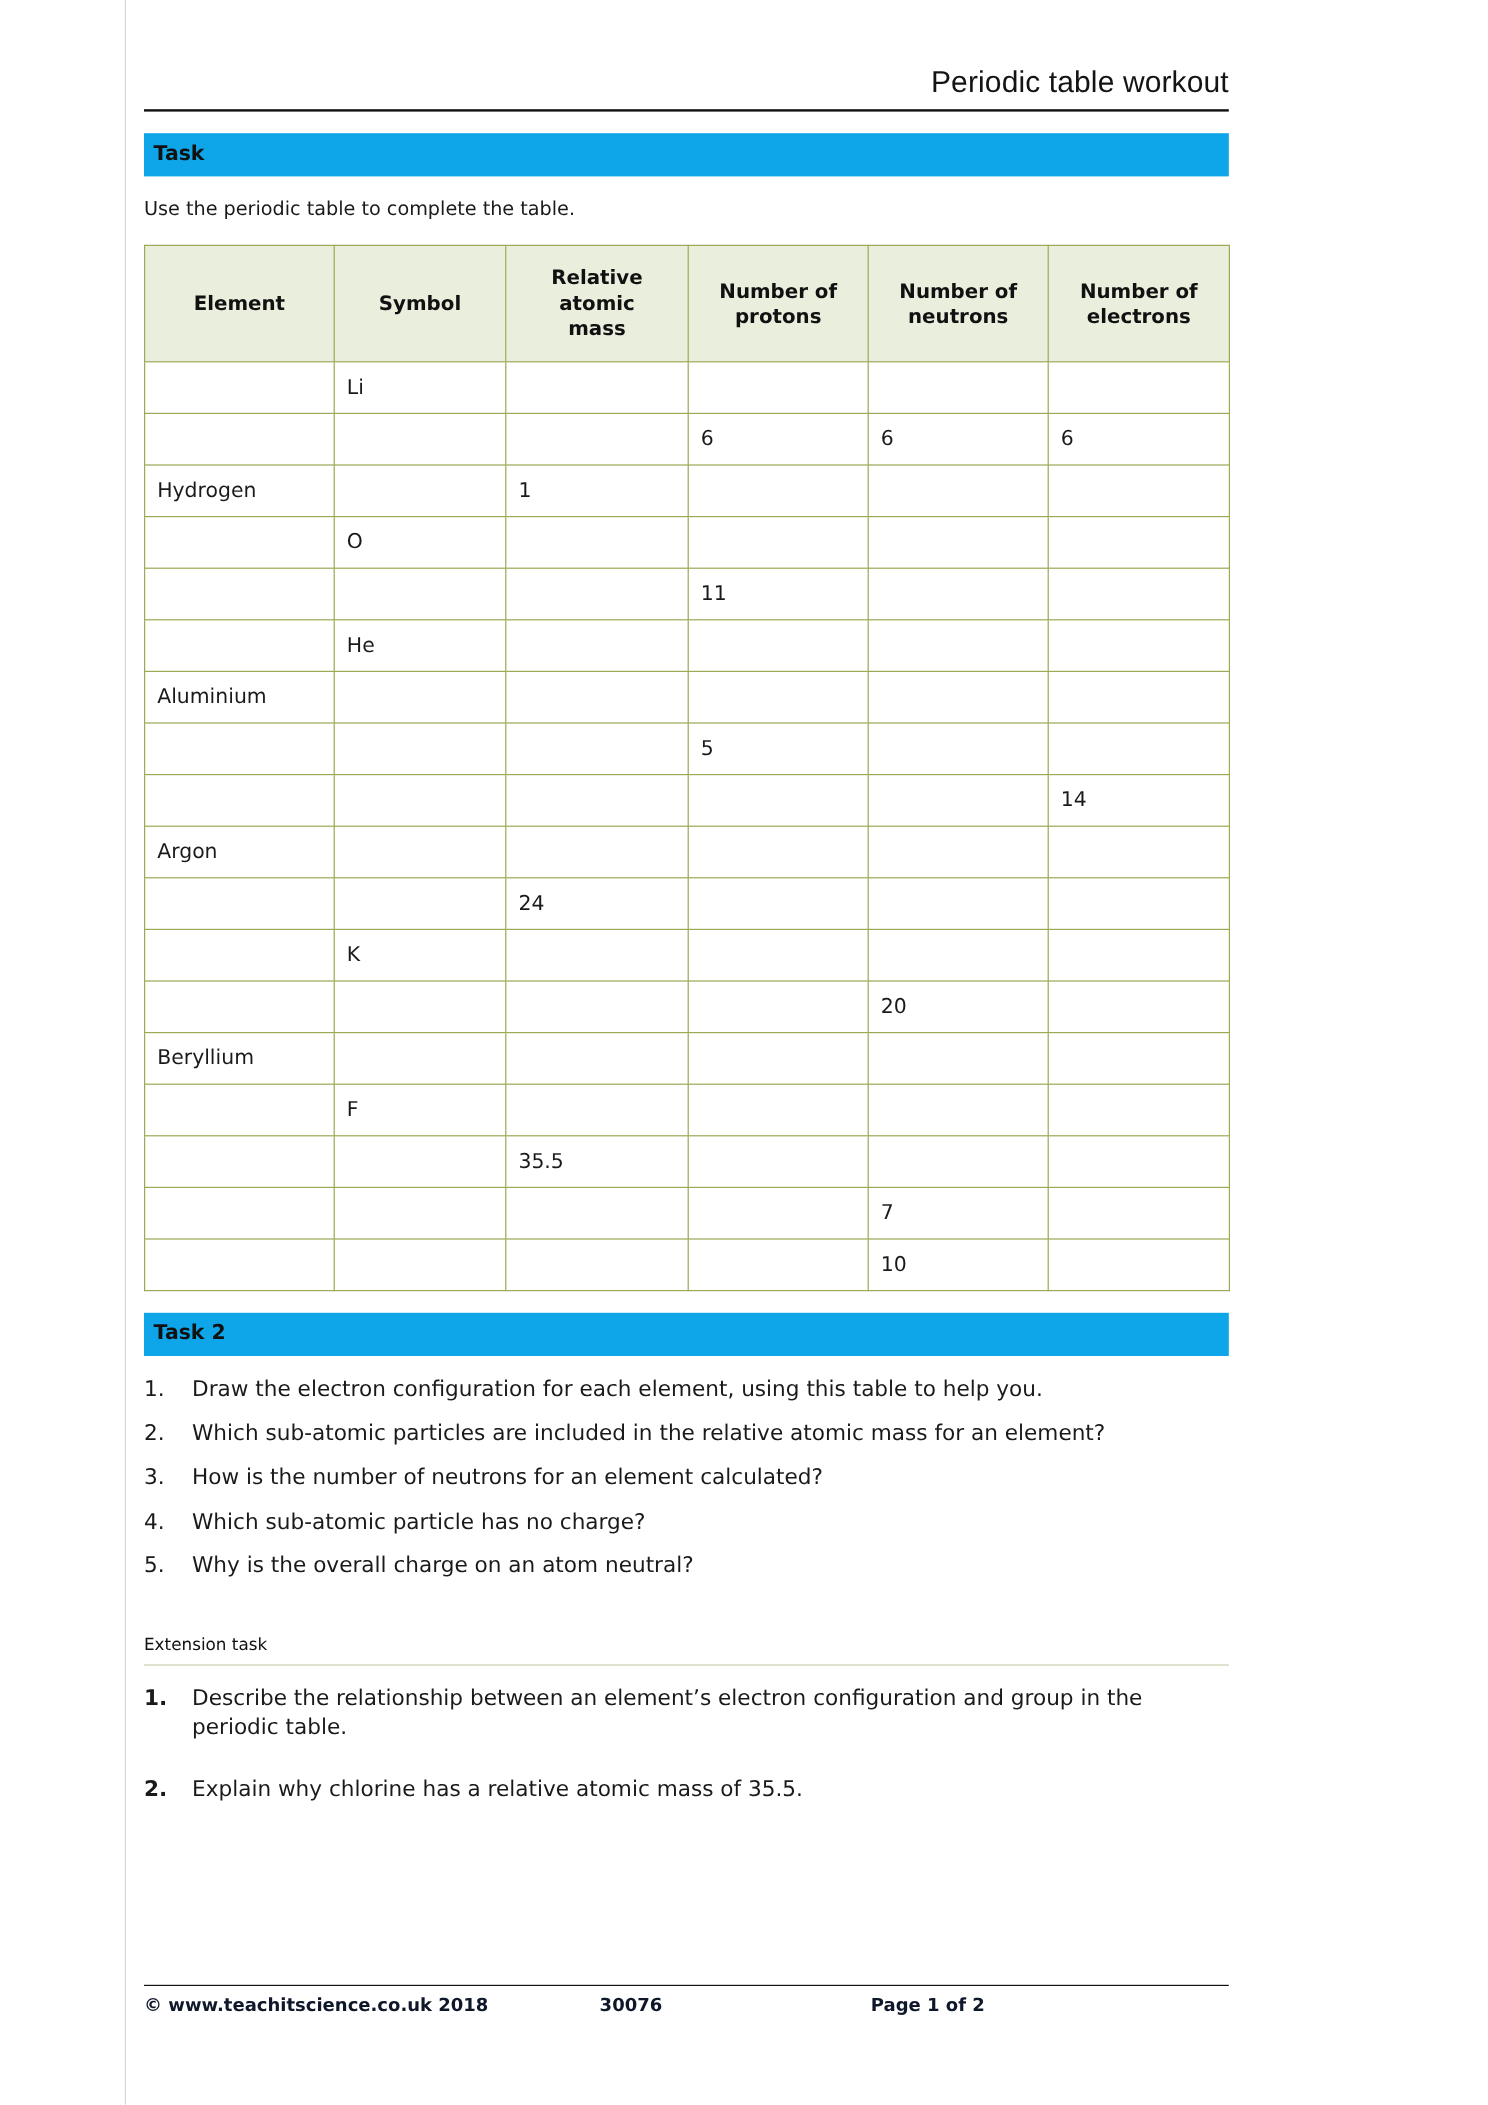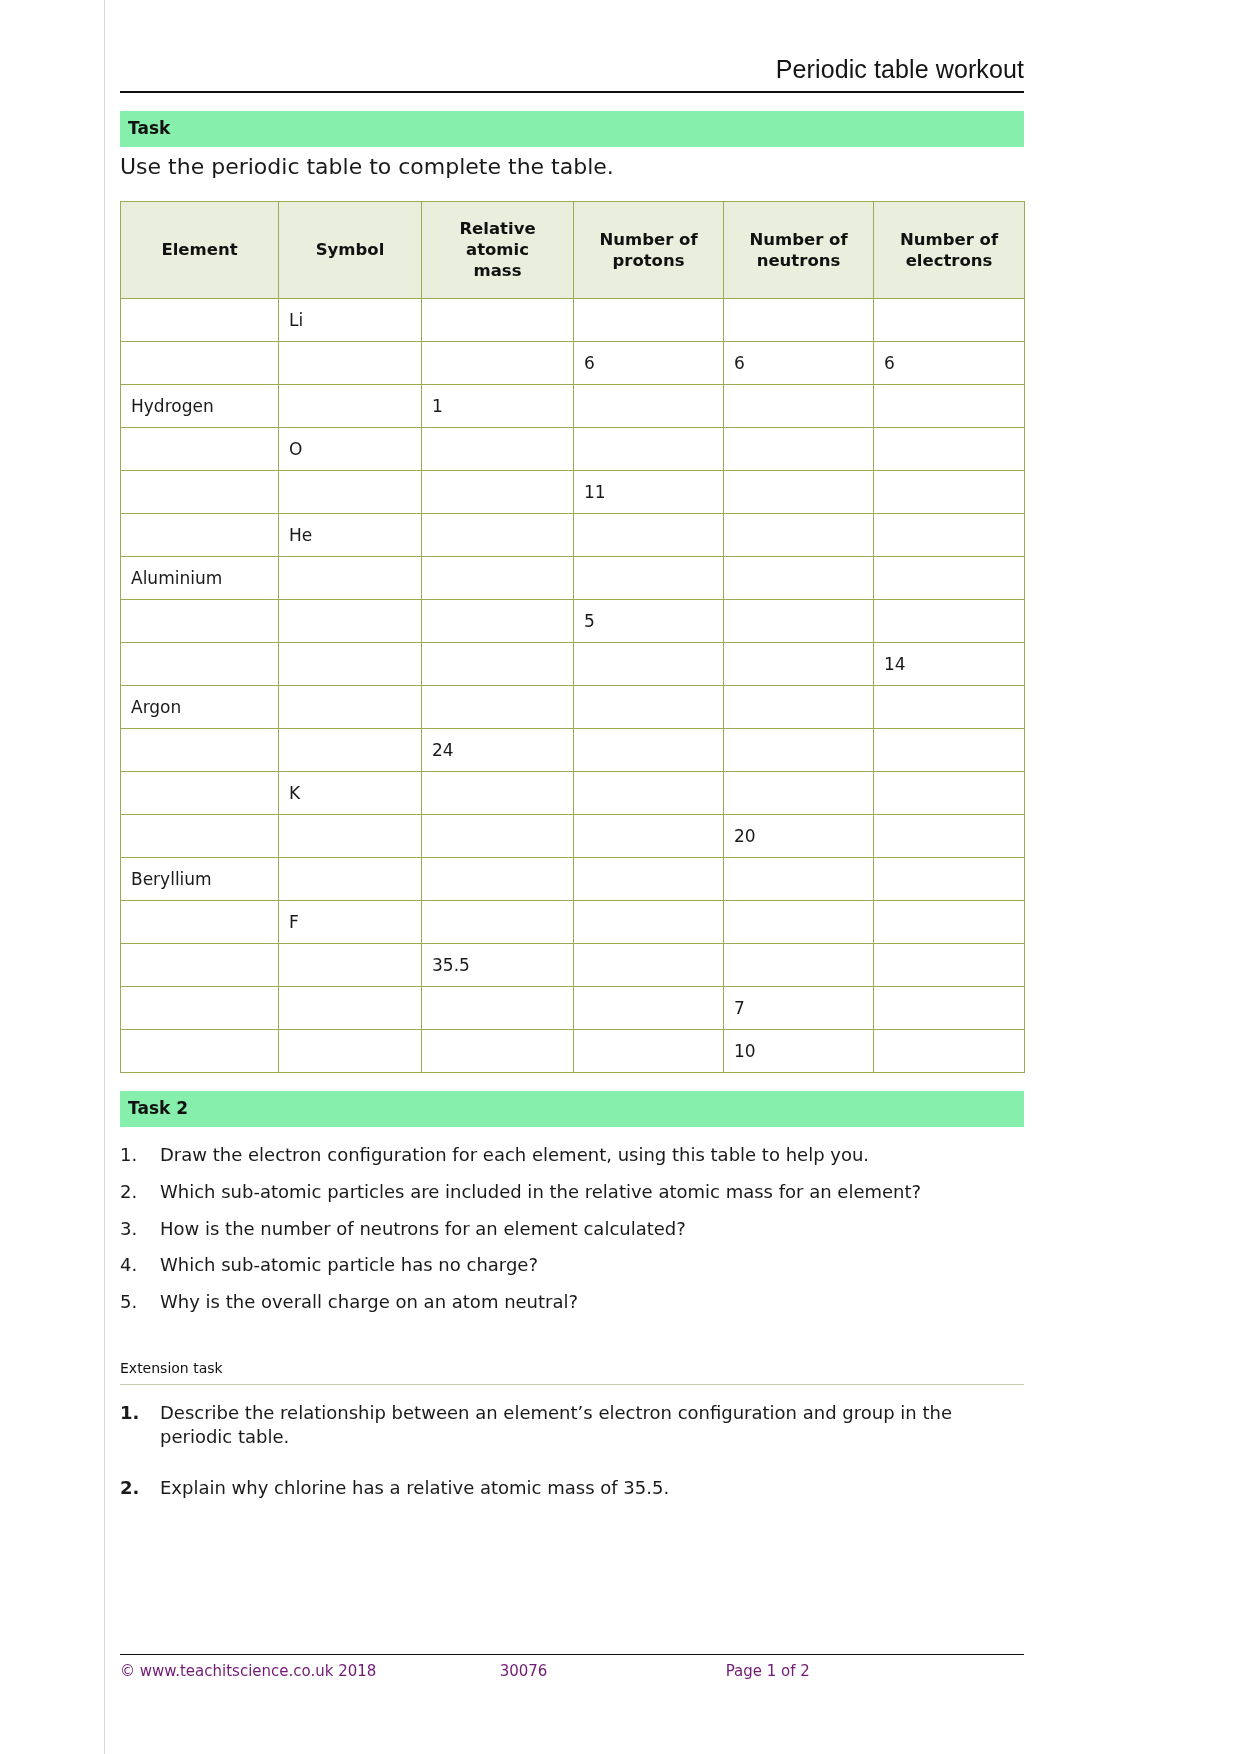--- a/index.html
+++ b/index.html
@@ -52,37 +52,37 @@
     line-height: 1.1;
   }
   .header-rule {
     margin-top: 7px;
     border-bottom: 2.5px solid #111111;
     width: 904px;
   }
 
   
   .banner {
-    background: #86efac;
+    background: #0ea5e9;
     width: 904px;
     box-sizing: border-box;
     padding: 8px 8px 9px 8px;
     margin-top: 18px;
   }
   .banner .banner-text {
     font-size: 17px;
     font-weight: bold;
     color: #111111;
     line-height: 1.15;
   }
 
   .intro {
-    font-size: 22px;
+    font-size: 16px;
     color: #1a1a1a;
-    margin-top: 6px;
+    margin-top: 17px;
     line-height: 1.3;
   }
 
   
   table.elem-table {
     border-collapse: collapse;
     width: 904px;
     margin-top: 19px;
     table-layout: fixed;
   }
@@ -170,21 +170,22 @@
   }
   .footer-rule {
     border-bottom: 1.5px solid #111111;
     width: 904px;
   }
   .footer-row {
     display: flex;
     align-items: baseline;
     padding-top: 7px;
     font-size: 15px;
-    color: #701a75;
+    color: #0f172a;
+    font-weight: bold;
   }
   .footer-left  { width: 42%; text-align: left; }
   .footer-mid   { width: 25%; text-align: left; }
   .footer-right { width: 33%; text-align: left; }
 </style>
 </head>
 <body>
 
 <div class="page">
   <div class="left-rule"></div>

